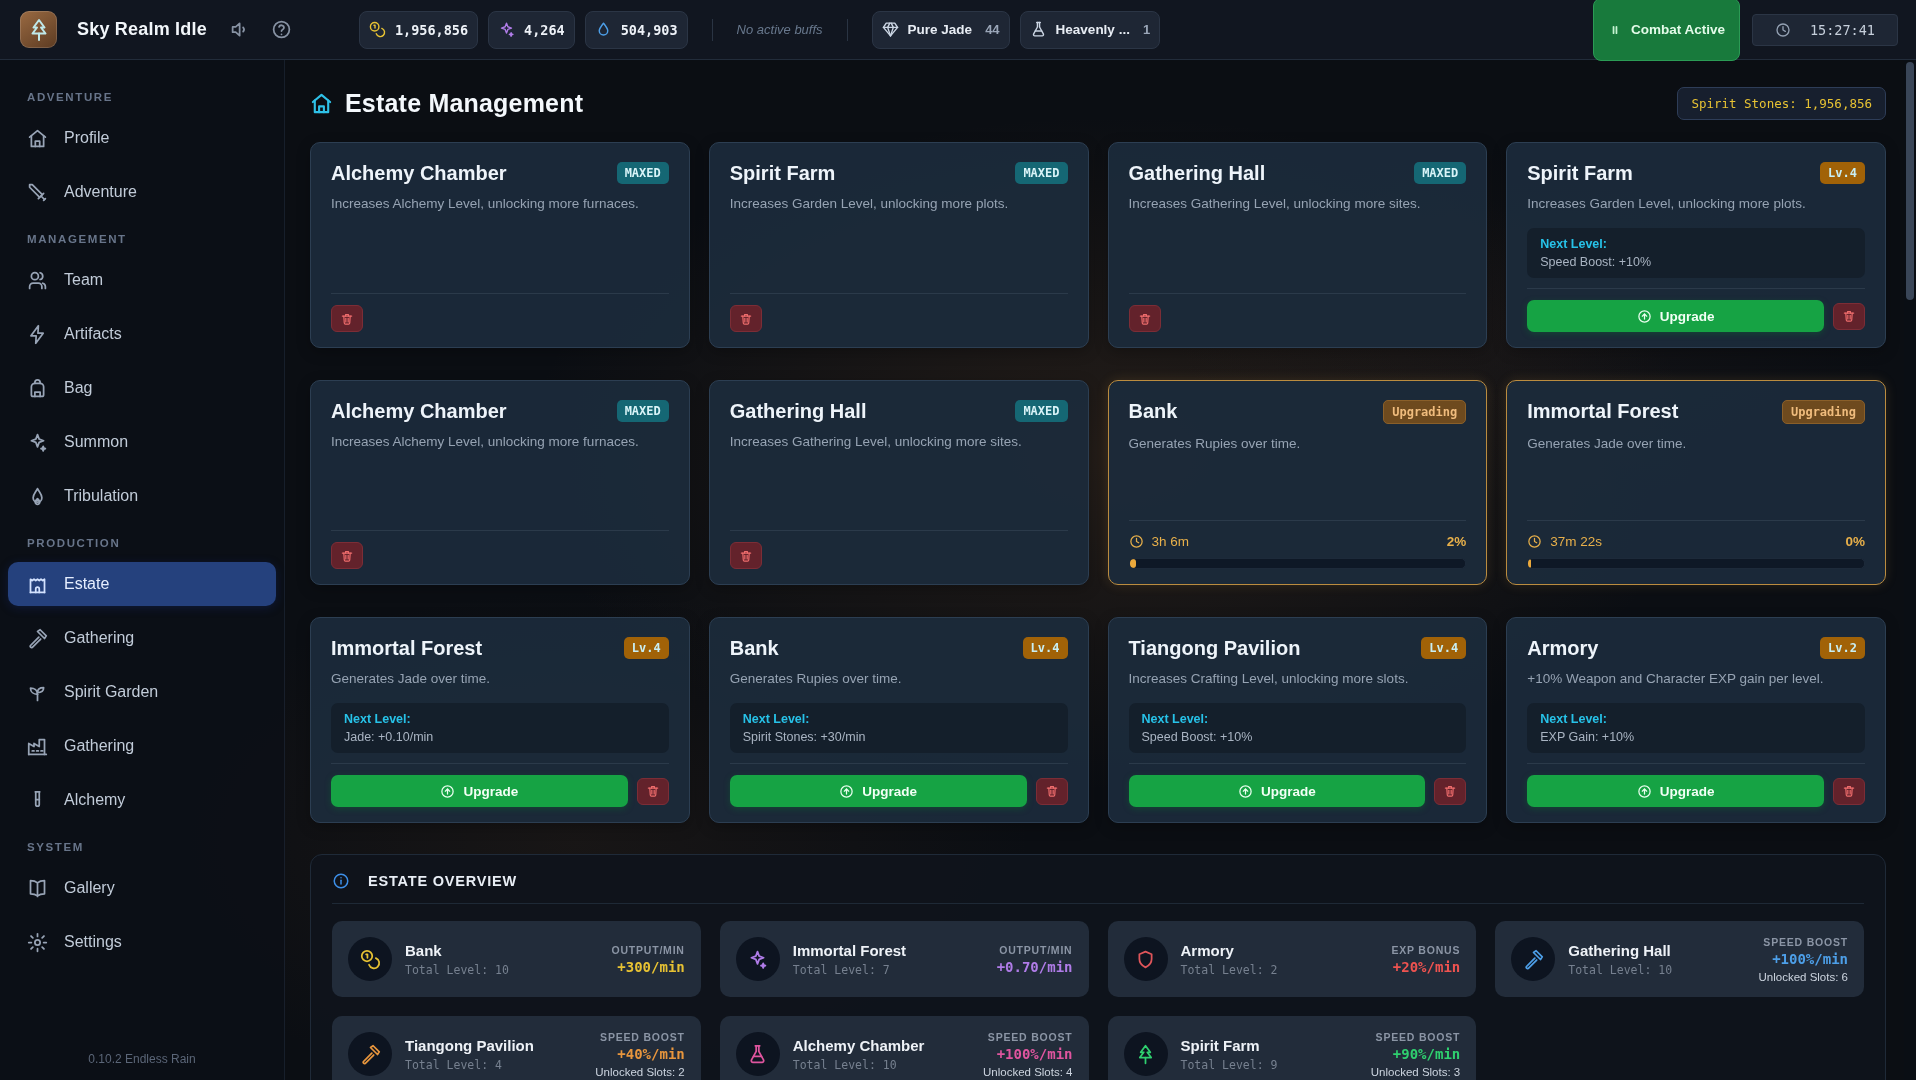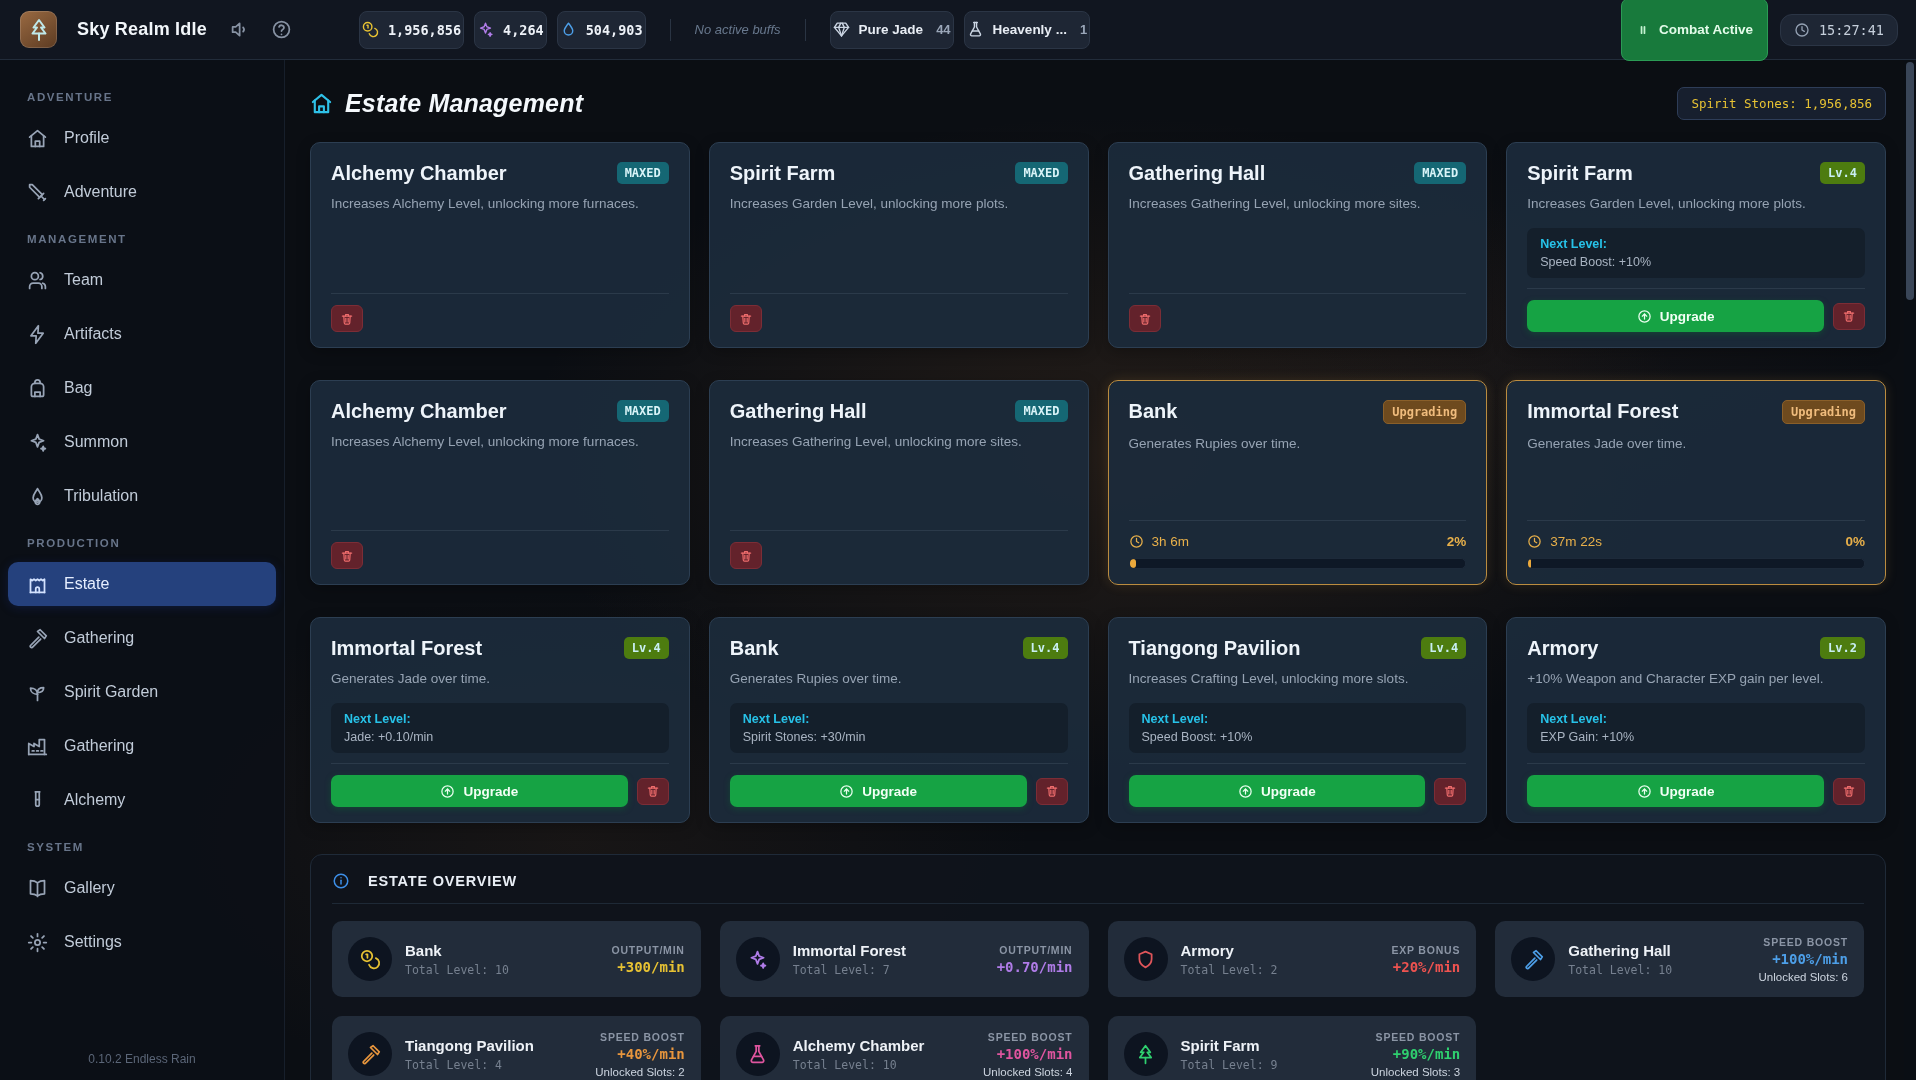--- a/index.html
+++ b/index.html
@@ -17,37 +17,37 @@
   
   .topbar{position:fixed;top:0;left:0;right:0;height:59px;display:flex;align-items:center;
     background:rgba(18,23,33,.96);border-bottom:1px solid #222c3a;padding:0 18px 0 20px;z-index:30;gap:10px;}
   .logo{width:37px;height:37px;border-radius:9px;flex:none;
     background:linear-gradient(145deg,#9a6a42,#5c3b22);display:flex;align-items:center;justify-content:center;
     box-shadow:inset 0 0 0 1px rgba(255,255,255,.15);}
   .logo .icon{width:24px;height:24px;color:#bfe9ea;}
   .app-title{font-size:18px;font-weight:700;color:#f2f6fa;margin:0 8px 0 10px;letter-spacing:.2px;}
   .tb-icon{width:21px;height:21px;color:#8792a3;margin:0 5px;cursor:pointer;}
   .chip{display:flex;align-items:center;gap:9px;background:#1e2634;border:1px solid #2b3545;border-radius:8px;
-    padding:7px 2px;height:22px;}
+    padding:7px 9px;height:22px;}
   .chip .icon{width:17px;height:17px;}
   .chip .val{font-family:"DejaVu Sans Mono", monospace;font-size:13.5px;font-weight:700;color:#eef2f8;}
   .chips{display:flex;align-items:center;gap:10px;}
   .cur-cluster{margin-left:52px;}
   .tb-divider{width:1px;height:22px;background:#2a3443;margin:0 14px;}
   .buffs{font-size:13px;font-style:italic;color:#68788d;white-space:nowrap;}
   .pill .label{font-size:13.5px;font-weight:700;color:#e8edf4;}
   .pill .count{font-size:13px;color:#9aa6b8;margin-left:4px;font-weight:700;}
   .pill .icon{color:#ccd6e4;}
   .tb-right{margin-left:auto;display:flex;align-items:center;gap:12px;}
   .combat{display:flex;align-items:center;gap:9px;background:#187a3c;border:1px solid #2b9b55;border-radius:8px;
     padding:23px 14px;cursor:pointer;}
   .combat .icon{width:14px;height:14px;color:#c5f3d2;}
   .combat .txt{font-size:13.5px;font-weight:700;color:#e3fbe9;}
-  .clockchip{display:flex;align-items:center;gap:9px;background:#1e2634;border:1px solid #2b3545;border-radius:12px;
-    padding:7px 13px;}
+  .clockchip{display:flex;align-items:center;gap:19px;background:#1e2634;border:1px solid #2b3545;border-radius:4px;
+    padding:7px 22px;}
   .clockchip .icon{width:16px;height:16px;color:#93a0b2;}
   .clockchip .txt{font-family:"DejaVu Sans Mono", monospace;font-size:13.5px;color:#c6cfdb;}
 
   
   .sidebar{position:fixed;top:59px;left:0;bottom:0;width:284px;background:rgba(12,16,23,.78);
     border-right:1px solid rgba(34,44,58,.6);display:flex;flex-direction:column;padding-top:18px;z-index:20;}
   .sec-label{font-size:11.5px;font-weight:700;letter-spacing:1.6px;color:#68758a;margin:14px 0 8px 27px;}
   .side-item{display:flex;align-items:center;gap:16px;height:44px;margin:5px 8px;padding:0 19px;border-radius:10px;
     color:#c2ccd9;cursor:pointer;}
   .side-item .icon{width:21px;height:21px;color:#98a4b6;flex:none;}
@@ -67,21 +67,21 @@
 
   .grid{display:grid;grid-template-columns:repeat(4,1fr);gap:32px 19px;}
   .card{background:rgba(28,42,58,.94);border:1px solid #2c3e52;border-radius:10px;min-height:169px;
     padding:19px 20px 15px 20px;display:flex;flex-direction:column;box-shadow:0 4px 14px rgba(0,0,0,.25);}
   .card.upgrading{border:1.5px solid #bb8c3f;box-shadow:0 0 12px rgba(187,140,63,.18);}
   .card-head{display:flex;align-items:flex-start;}
   .card-title{font-size:20px;font-weight:700;color:#eef4fa;line-height:1.1;}
   .badge{margin-left:auto;font-family:"DejaVu Sans Mono", monospace;font-size:12px;font-weight:700;
     border-radius:5px;padding:4px 8px;flex:none;}
   .badge.maxed{background:#156774;color:#d9f4f8;}
-  .badge.level{background:#4d7c0f;color:#c9eff4;}
+  .badge.level{background:#a16207;color:#c9eff4;}
   .badge.upgrading{background:#6e4a1e;color:#f0bc7d;border:1px solid #8a5f29;}
   .card-desc{font-size:13.5px;color:#96a3b3;margin-top:11px;line-height:1.35;}
   .next-box{background:#141f2b;border-radius:7px;padding:9px 13px;margin-top:15px;}
   .next-title{font-size:12.5px;font-weight:700;color:#27c2e8;}
   .next-effect{font-size:12.5px;color:#a9b4c2;margin-top:4px;}
   .card-spacer{flex:1;}
   .card-divider{height:1px;background:#2b3a4a;margin:10px 0 11px 0;}
   .card-footer{display:flex;align-items:center;gap:9px;}
   .btn-upgrade{flex:1;display:flex;align-items:center;justify-content:center;gap:8px;background:#16a344;
     border:none;border-radius:7px;height:32px;cursor:pointer;box-shadow:0 2px 6px rgba(10,120,50,.35);}
@@ -378,21 +378,21 @@
 
 <main class="main">
   <div class="page-header">
     <span class="icon" id="pageIcon">
         <svg viewBox="0 0 24 24" fill="none" stroke="currentColor" stroke-width="2.2" stroke-linecap="round" stroke-linejoin="round" aria-hidden="true">
           <path d="M3 10.5L12 3l9 7.5"></path>
           <path d="M5 9v12h14V9"></path>
           <path d="M9.5 21v-6h5v6"></path>
         </svg>
       </span>
-    <h1 class="page-title" style="margin:0;font-style:italic;">Estate Management</h1>
+    <h1 class="page-title" style="margin:0;">Estate Management</h1>
     <div class="ss-badge mono">Spirit Stones: 1,956,856</div>
   </div>
   <div class="grid" id="buildingGrid">
       <article class="card">
         <div class="card-head">
           <div class="card-title">Alchemy Chamber</div>
           <span class="badge mono maxed">MAXED</span>
         </div>
         <p class="card-desc" style="margin: 11px 0px 0px;">Increases Alchemy Level, unlocking more furnaces.</p>
         <div class="card-spacer"></div>

